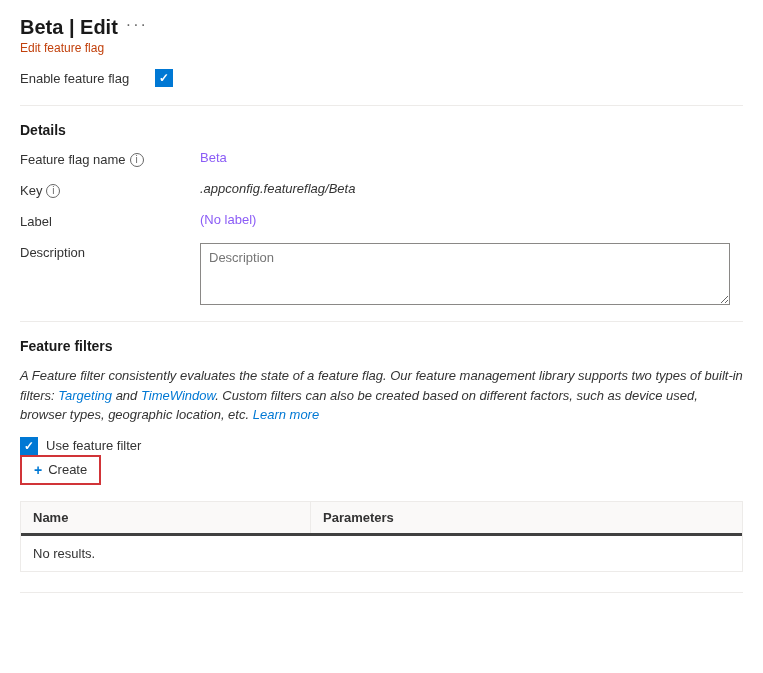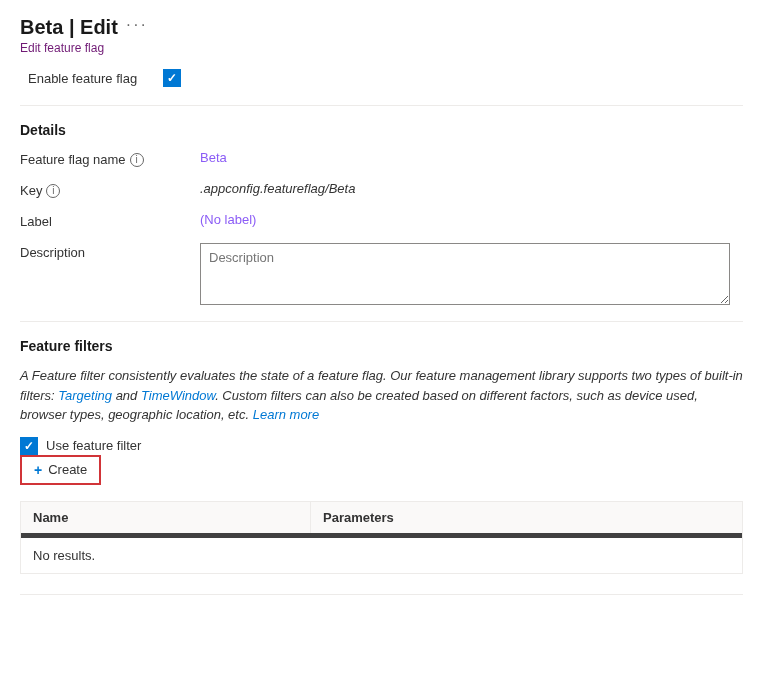--- a/index.html
+++ b/index.html
@@ -24,41 +24,40 @@
       gap: 8px;
     }
     .page-title-ellipsis {
       font-size: 16px;
       color: #666;
       cursor: pointer;
       letter-spacing: 2px;
     }
     .page-subtitle {
       font-size: 12px;
-      color: #701a75;
+      color: #c2410c;
       margin-top: 2px;
       margin-bottom: 14px;
     }
     .description-text {
       font-size: 13px;
       color: #333;
       line-height: 1.5;
       margin-bottom: 14px;
       max-width: 740px;
     }
     .description-text a {
       color: #0078d4;
       text-decoration: none;
     }
     .enable-row {
       display: flex;
       align-items: center;
       gap: 26px;
       margin-bottom: 18px;
-      margin-left: 8px;
     }
     .enable-label {
       font-size: 13px;
       color: #333;
     }
     .checkbox-blue {
       width: 18px;
       height: 18px;
       background-color: #0078d4;
       border: 1px solid #0078d4;
@@ -174,21 +173,21 @@
       font-size: 14px;
       font-weight: bold;
     }
     .table-container {
       border: 1px solid #edebe9;
       width: 100%;
     }
     .table-header {
       display: flex;
       background: #faf9f8;
-      border-bottom: 5px solid #404040;
+      border-bottom: 3px solid #404040;
     }
     .table-col-name {
       width: 290px;
       padding: 8px 12px;
       font-size: 13px;
       font-weight: 600;
       color: #333;
       border-right: 1px solid #edebe9;
     }
     .table-col-params {

